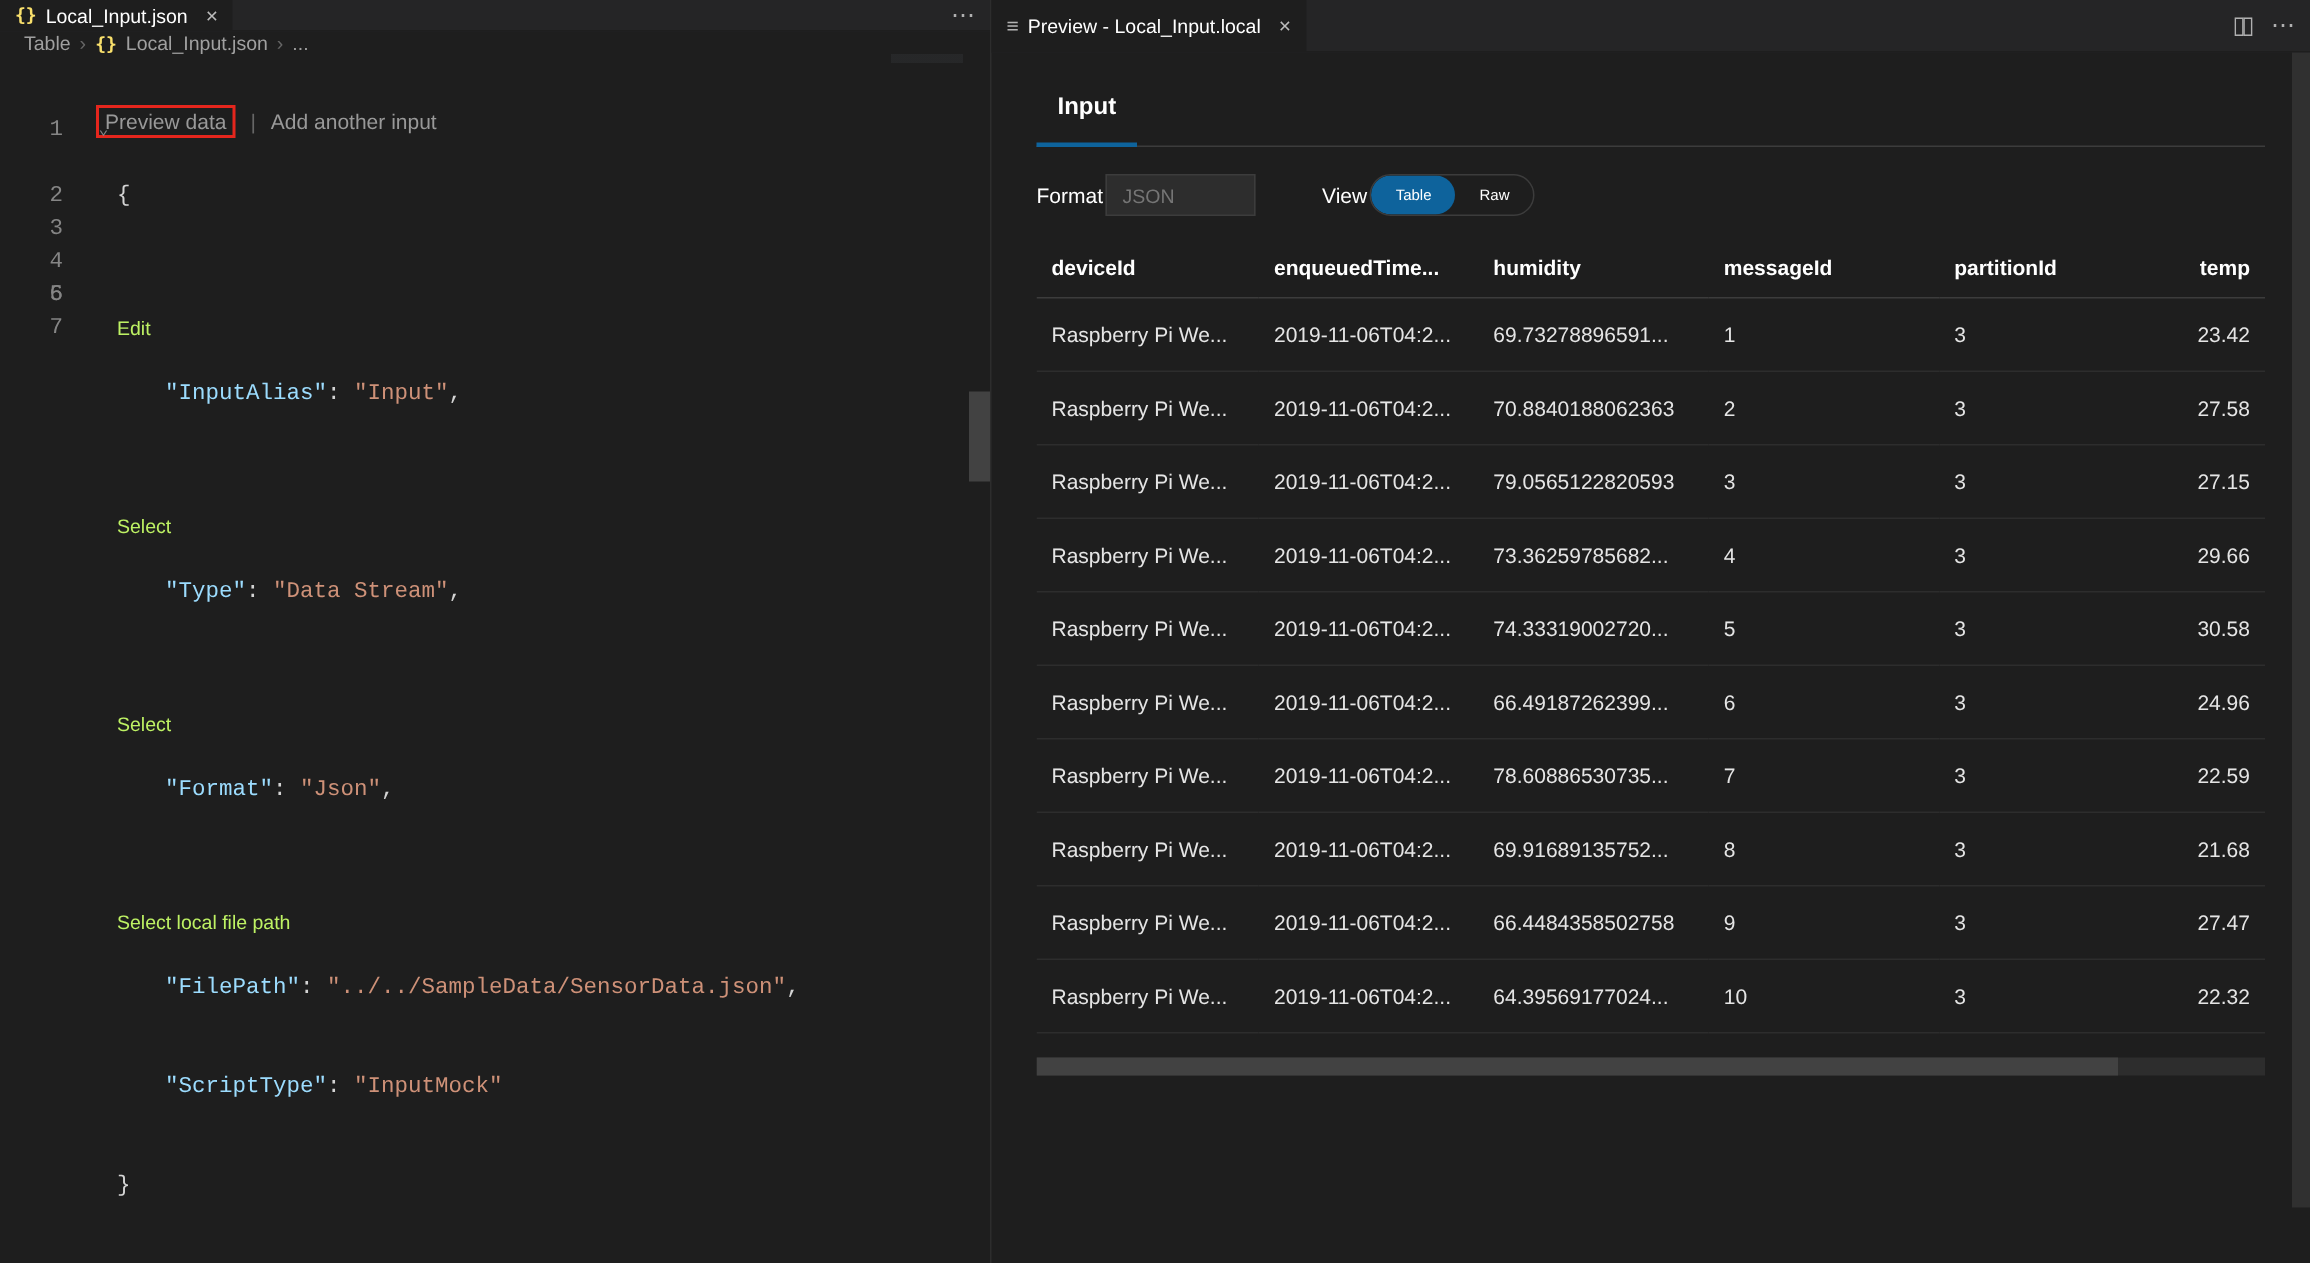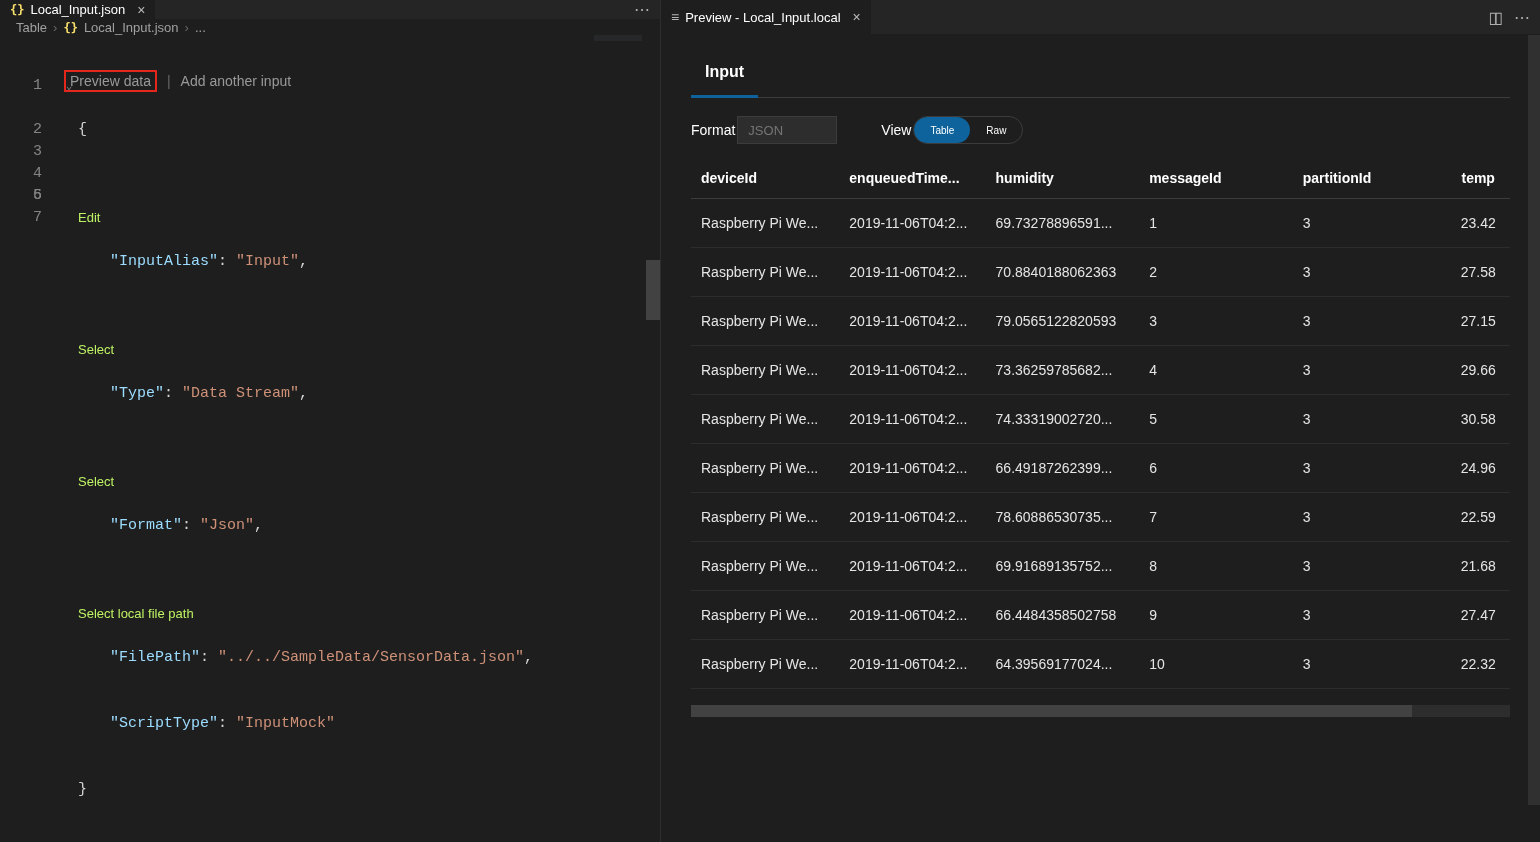--- a/index.html
+++ b/index.html
@@ -231,21 +231,21 @@
     text-overflow: ellipsis;
   }
   .data-table td {
     padding: 16px 10px;
     color: #e5e5e5;
     border-bottom: 1px solid #2d2d2d;
     white-space: nowrap;
     overflow: hidden;
     text-overflow: ellipsis;
   }
-  .data-table th.num, .data-table td.num { text-align: center; }
+  .data-table th.num, .data-table td.num { text-align: right; }
   .col-device { width: 140px; }
   .col-time { width: 135px; }
   .col-humidity { width: 145px; }
   .col-msgid { width: 145px;}
   .col-part  { width: 145px;}
   .col-temp  { width: 60px; }
 
   .horiz-scroll {
     height: 12px;
     background: #2d2d2d;

